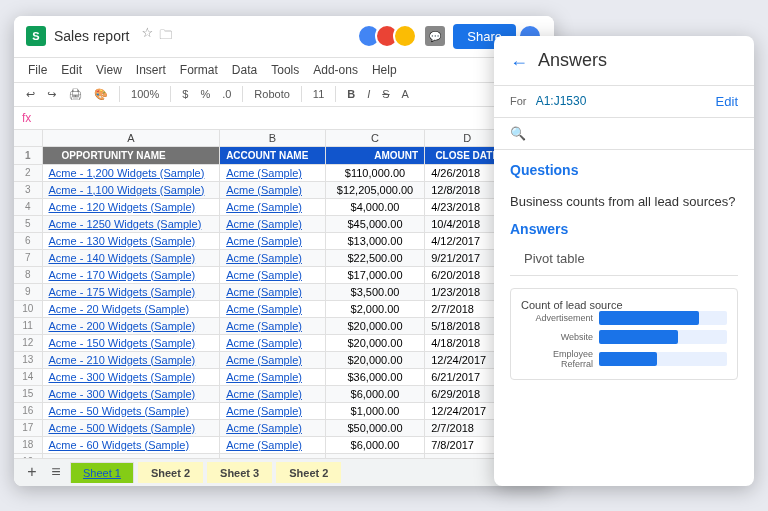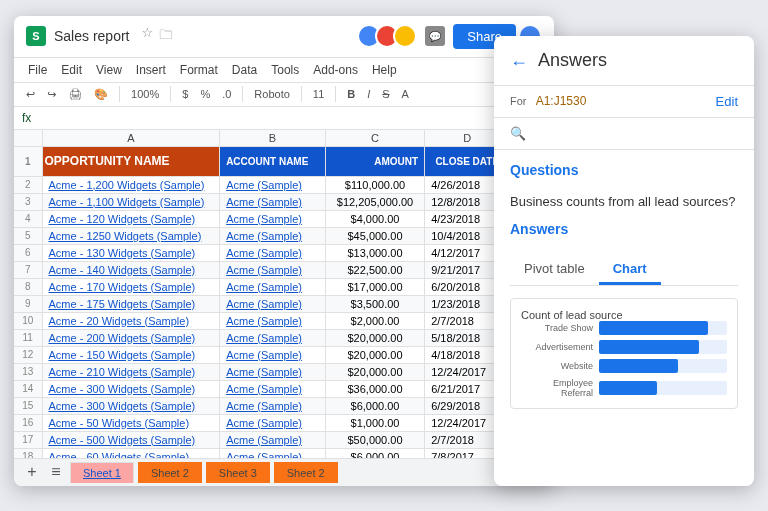--- a/index.html
+++ b/index.html
@@ -166,21 +166,21 @@
       align-items: center;
       padding: 4px 8px;
       border-bottom: 1px solid #e0e0e0;
       gap: 8px;
       font-size: 12px;
       color: #444;
     }
 
     .formula-label {
       font-weight: 500;
-      color: #14532d;
+      color: #ec4899;
     }
 
     .spreadsheet-body {
       flex: 1;
       overflow: hidden;
       display: flex;
       flex-direction: column;
     }
 
     .spreadsheet-table {
@@ -264,25 +264,26 @@
     }
 
     .sheet-tab {
       padding: 4px 12px;
       font-size: 11px;
       cursor: pointer;
       border-radius: 0;
       color: #444;
       border: 1px solid transparent;
       border-bottom: none;
-      background: #f97316;
+      background: #fef9c3;
+      font-weight: bold;
     }
 
     .sheet-tab.active {
-      background: #fca5a5;
+      background: #84cc16;
       border-color: #e0e0e0;
       color: #1155cc;
       font-weight: 500;
       text-decoration: underline;
     }
 
     
     .answers-panel {
       position: absolute;
       top: 20px;
@@ -325,21 +326,21 @@
       border-bottom: 1px solid #e0e0e0;
     }
 
     .answers-range-label {
       font-size: 11px;
       color: #666;
     }
 
     .answers-range-val {
       font-size: 12px;
-      color: #a16207;
+      color: #0369a1;
       font-weight: 500;
     }
 
     .answers-edit-btn {
       font-size: 13px;
       color: #1a73e8;
       cursor: pointer;
       font-weight: 500;
       background: none;
       border: none;
@@ -398,21 +399,20 @@
       border-bottom: 1px solid #e0e0e0;
       margin-bottom: 12px;
     }
 
     .answer-tab {
       font-size: 13px;
       color: #555;
       padding: 6px 14px;
       cursor: pointer;
       border-bottom: 3px solid transparent;
-      margin-top: 10px;
     }
 
     .answer-tab.active {
       color: #1a73e8;
       font-weight: 600;
       border-bottom: 3px solid #1a73e8;
     }
 
     .chart-container {
       background: #fff;
@@ -530,22 +530,22 @@
           <tr>
             <th class="col-header row-num"></th>
             <th class="col-header">A</th>
             <th class="col-header">B</th>
             <th class="col-header">C</th>
             <th class="col-header">D</th>
             <th class="col-header">STA</th>
           </tr>
           <tr class="data-header">
             <td class="row-num" style="background:#f8f9fa;color:#888;text-align:center;">1</td>
-            <td style="background:#c2410c;color:white;font-weight:600;font-size:12px;padding:3px 2px;">OPPORTUNITY NAME</td>
-            <td style="background:#1155cc;color:white;font-weight:600;font-size:10px;padding:9px 6px;">ACCOUNT NAME</td>
+            <td style="background:#737373;color:white;font-weight:600;font-size:10px;padding:3px 19px;">OPPORTUNITY NAME</td>
+            <td style="background:#1155cc;color:white;font-weight:600;font-size:10px;padding:3px 6px;">ACCOUNT NAME</td>
             <td style="background:#1155cc;color:white;font-weight:600;font-size:10px;padding:3px 6px;text-align:right;">AMOUNT</td>
             <td style="background:#1155cc;color:white;font-weight:600;font-size:10px;padding:3px 6px;text-align:center;">CLOSE DATE</td>
             <td style="background:#1155cc;color:white;font-weight:600;font-size:10px;padding:3px 6px;">STA</td>
           </tr>
         </thead>
         <tbody id="spreadsheet-body-rows">
         <tr class="odd-row">
               <td class="row-num">2</td>
               <td><span class="cell-link">Acme - 1,200 Widgets (Sample)</span></td>
               <td><span class="cell-link">Acme (Sample)</span></td>
@@ -723,32 +723,25 @@
     </div>
 
     <div class="answers-body">
       <div class="section-title">Questions</div>
       <div class="question-text">Business counts from all lead sources?</div>
 
       <div class="answers-section-title">Answers</div>
 
       <div class="answer-tabs">
         <div class="answer-tab">Pivot table</div>
-        <div class="answer-tab active">Chart</div>
       </div>
 
       <div class="chart-container">
         <div class="chart-title">Count of lead source</div>
         <div class="bar-chart" id="bar-chart">
-        <div class="bar-row">
-              <div class="bar-label">Trade Show</div>
-              <div class="bar-outer">
-                <div class="bar-inner" style="width: 85%;"></div>
-              </div>
-            </div>
             <div class="bar-row">
               <div class="bar-label">Advertisement</div>
               <div class="bar-outer">
                 <div class="bar-inner" style="width: 78%;"></div>
               </div>
             </div>
             <div class="bar-row">
               <div class="bar-label">Website</div>
               <div class="bar-outer">
                 <div class="bar-inner" style="width: 62%;"></div>

